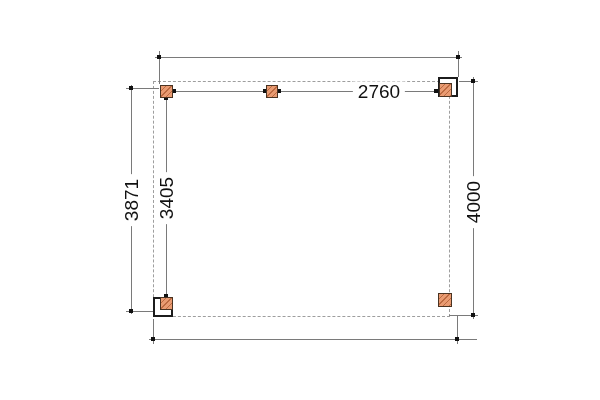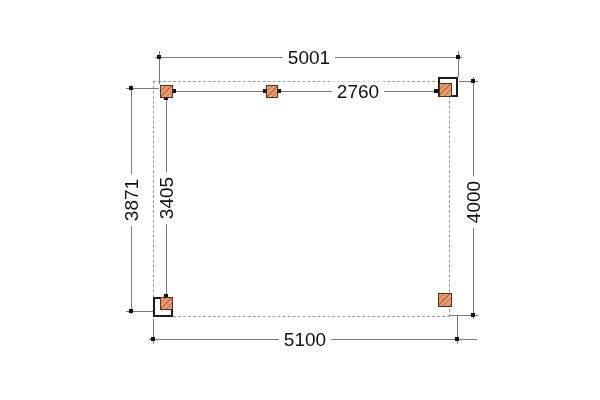--- a/index.html
+++ b/index.html
@@ -50,30 +50,29 @@
 
 <div class="canvas">
 
   <div class="dashed-rect" style="left:153px;top:81px;width:295px;height:234px;"></div>
 
   <div class="hline" style="left:155px;top:57px;width:307px;"></div>
   <div class="vline" style="left:159px;top:51px;height:33px;"></div>
   <div class="vline" style="left:458px;top:51px;height:26px;"></div>
   <div class="tick" style="left:157px;top:55px;"></div>
   <div class="tick" style="left:456px;top:55px;"></div>
-  <div class="dim-label" style="left:309px;top:57px;">5001</div>
 
   <div class="hline" style="left:174px;top:91px;width:92px;"></div>
   <div class="tick" style="left:172px;top:89px;"></div>
   <div class="tick" style="left:263px;top:89px;"></div>
 
   <div class="hline" style="left:278px;top:91px;width:160px;"></div>
   <div class="tick" style="left:277px;top:89px;"></div>
   <div class="tick" style="left:434px;top:89px;"></div>
-  <div class="dim-label" style="left:358px;top:91px;">2760</div>
+  <div class="dim-label" style="left:379px;top:91px;">2760</div>
 
   <div class="vline" style="left:131px;top:85px;height:229px;"></div>
   <div class="hline" style="left:126px;top:88px;width:33px;"></div>
   <div class="hline" style="left:126px;top:311px;width:28px;"></div>
   <div class="tick" style="left:129px;top:86px;"></div>
   <div class="tick" style="left:129px;top:309px;"></div>
   <div class="dim-label vertical" style="left:131px;top:200px;">3871</div>
 
   <div class="vline" style="left:166px;top:95px;height:204px;"></div>
   <div class="tick" style="left:164px;top:96px;"></div>
@@ -85,21 +84,20 @@
   <div class="hline" style="left:449px;top:315px;width:29px;"></div>
   <div class="tick" style="left:471px;top:79px;"></div>
   <div class="tick" style="left:471px;top:313px;"></div>
   <div class="dim-label vertical" style="left:473px;top:202px;">4000</div>
 
   <div class="hline" style="left:149px;top:339px;width:328px;"></div>
   <div class="vline" style="left:153px;top:319px;height:25px;"></div>
   <div class="vline" style="left:457px;top:316px;height:28px;"></div>
   <div class="tick" style="left:151px;top:337px;"></div>
   <div class="tick" style="left:455px;top:337px;"></div>
-  <div class="dim-label" style="left:305px;top:339px;">5100</div>
 
   <div class="frame-square" style="left:438px;top:77px;width:20px;height:20px;"></div>
   <div class="frame-square" style="left:153px;top:297px;width:20px;height:20px;"></div>
 
   <div class="post" style="left:160px;top:85px;width:13px;height:13px;"></div>
   <div class="post" style="left:266px;top:85px;width:12px;height:13px;"></div>
   <div class="post" style="left:439px;top:83px;width:13px;height:14px;"></div>
   <div class="post" style="left:160px;top:297px;width:13px;height:13px;"></div>
   <div class="post" style="left:438px;top:293px;width:14px;height:14px;"></div>
 

